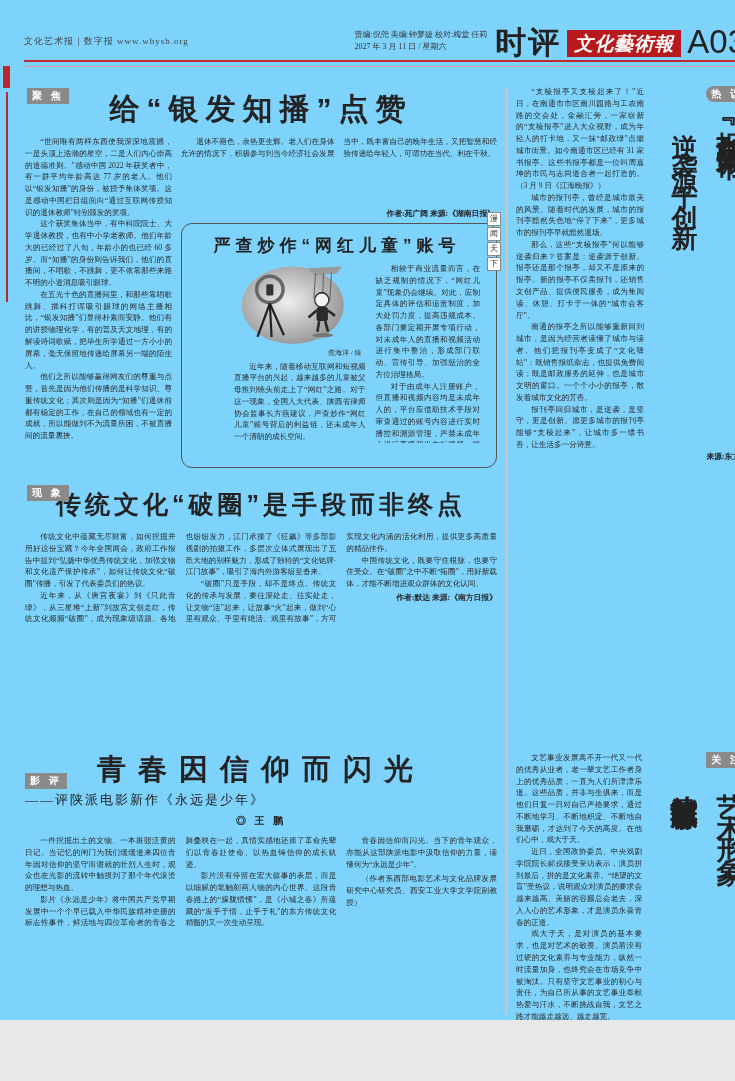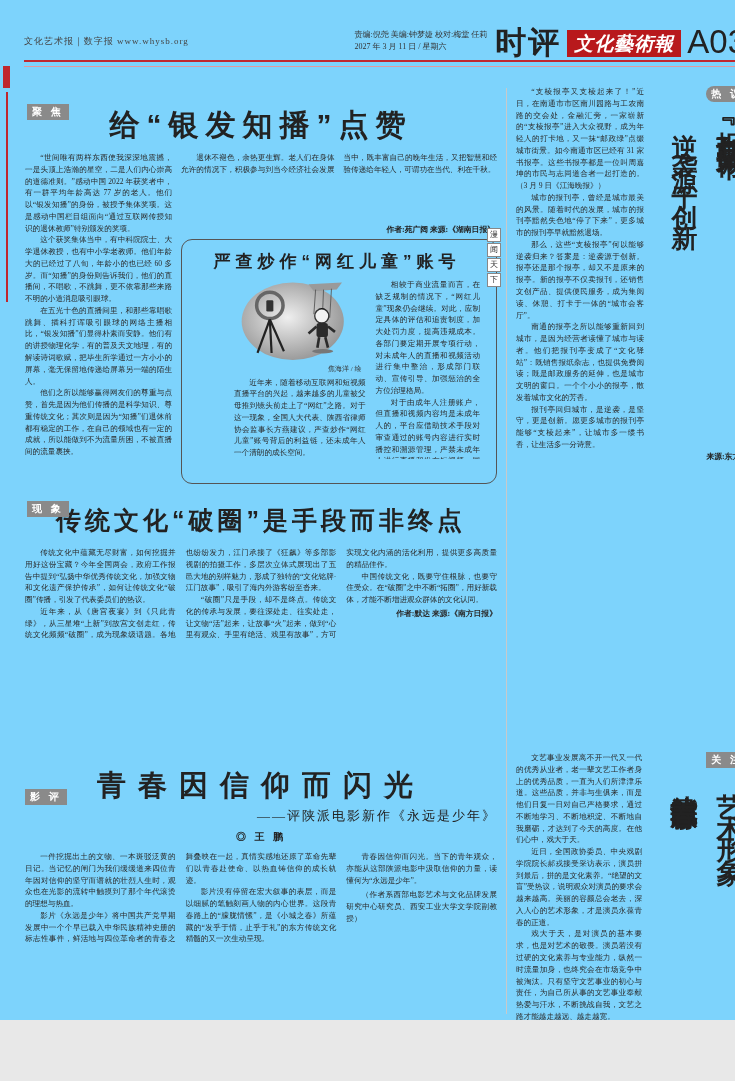--- a/index.html
+++ b/index.html
@@ -27,21 +27,21 @@
   
   .tag{display:inline-block;background:#8a8a8a;color:#fff;font-family:"Liberation Sans",sans-serif;
        font-size:10px;font-weight:bold;letter-spacing:3px;padding:2px 5px;line-height:1.2;}
   .para{margin:0;text-indent:2em;text-align:justify;}
   .body-txt{font-size:7.6px;line-height:1.55;color:#2a2a2a;text-align:justify;}
   .byline{font-size:7.8px;font-weight:bold;text-align:right;margin-top:2px;}
   .source-line{font-size:7.8px;font-weight:bold;text-align:right;}
   
   .sec-head{position:relative;height:46px;}
   .sec-head .tag{position:absolute;left:2px;top:2px;}
-  .headline-xl{margin:18px;text-align:center;font-size:30px;font-weight:bold;letter-spacing:7px;
+  .headline-xl{margin:2px;text-align:center;font-size:30px;font-weight:bold;letter-spacing:7px;
                font-family:"Liberation Sans",sans-serif;line-height:46px;}
   .focus-grid{display:flex;margin-top:4px;height:332px;}
   .fcol1{width:147px;margin-right:9px;overflow:hidden;}
   .fright{flex:1;display:flex;flex-direction:column;}
   .fcols2{height:82px;overflow:hidden;column-count:2;column-gap:9px;margin-bottom:6px;}
   
   .cartoon-box{position:relative;flex:1;border:1px solid #555;border-radius:11px;
                padding:8px 16px 6px 12px;overflow:visible;}
   .box-title{text-align:center;font-size:17px;font-weight:bold;letter-spacing:5px;
              font-family:"Liberation Sans",sans-serif;margin:2px 0 6px 0;}
@@ -58,21 +58,21 @@
   .sec-phen{margin-top:15px;}
   .headline-lg{margin:0;text-align:center;font-size:25px;font-weight:bold;letter-spacing:4px;
                font-family:"Liberation Sans",sans-serif;line-height:42px;}
   .phen-body{margin-top:6px;height:206px;overflow:hidden;column-count:3;column-gap:10px;}
   
   .sec-review{margin-top:12px;}
   .rev-head{position:relative;}
   .rev-head .tag{position:absolute;left:0;top:24px;}
   .rev-title{margin:0;text-align:center;font-size:29px;font-weight:bold;letter-spacing:12px;
              font-family:"Liberation Sans",sans-serif;line-height:40px;}
-  .rev-sub{text-align:right;font-size:13px;letter-spacing:2px;margin-top:2px;}
+  .rev-sub{text-align:left;font-size:13px;letter-spacing:2px;margin-top:2px;}
   .rev-author{text-align:center;font-size:10px;font-weight:bold;letter-spacing:3px;margin:5px 0 7px 0;}
   .rev-body{height:228px;overflow:hidden;column-count:3;column-gap:10px;}
   .credit-note{text-indent:2em;margin-top:3px;}
   
   .sec-hot{position:relative;height:660px;overflow:hidden;}
   .sec-hot .tag{position:absolute;top:2px;right:0;z-index:2;border-radius:8px;}
   .vtitle{float:right;writing-mode:vertical-rl;font-family:"Liberation Sans",sans-serif;
           font-weight:bold;margin:24px 0 10px 14px;}
   .vtitle-hot{height:330px;font-size:26px;}
   .vtitle-hot .l1{letter-spacing:3px;}

